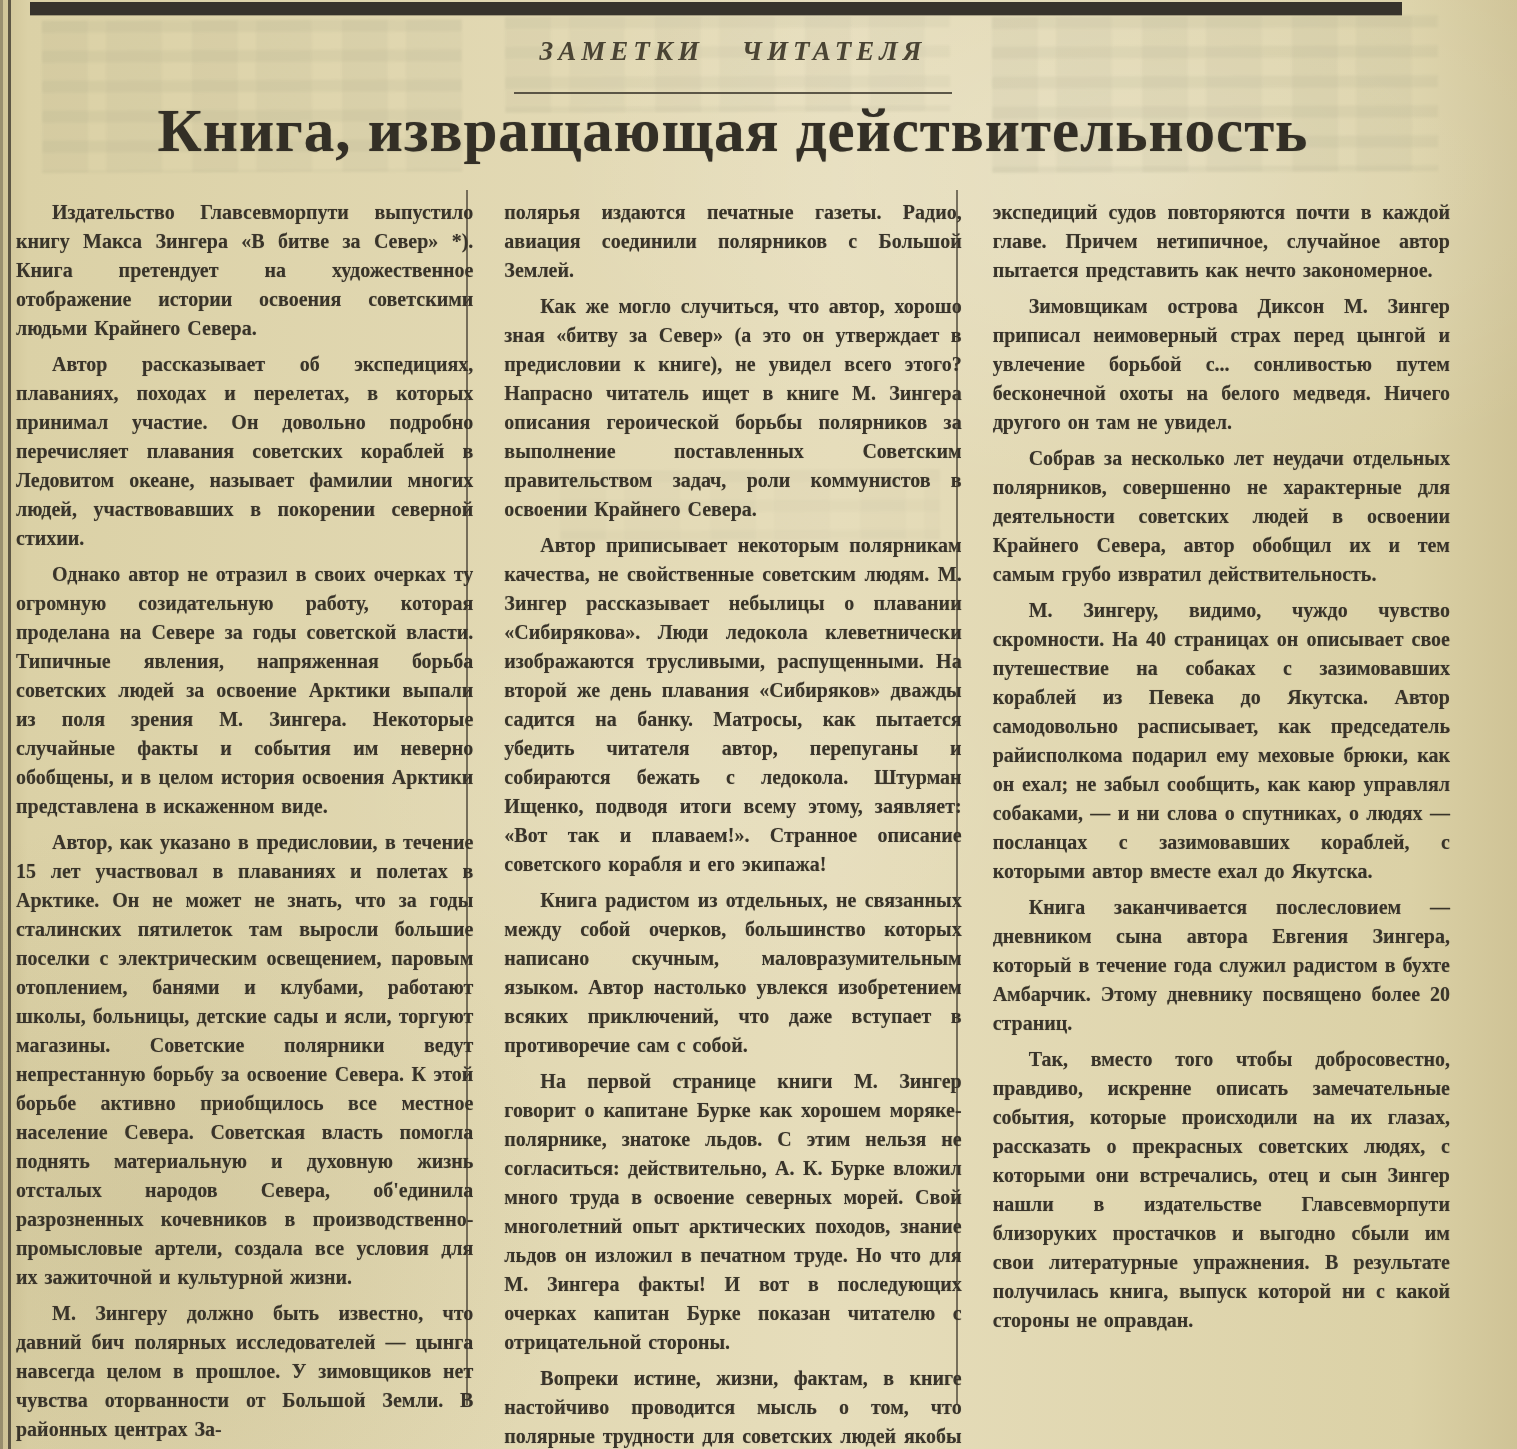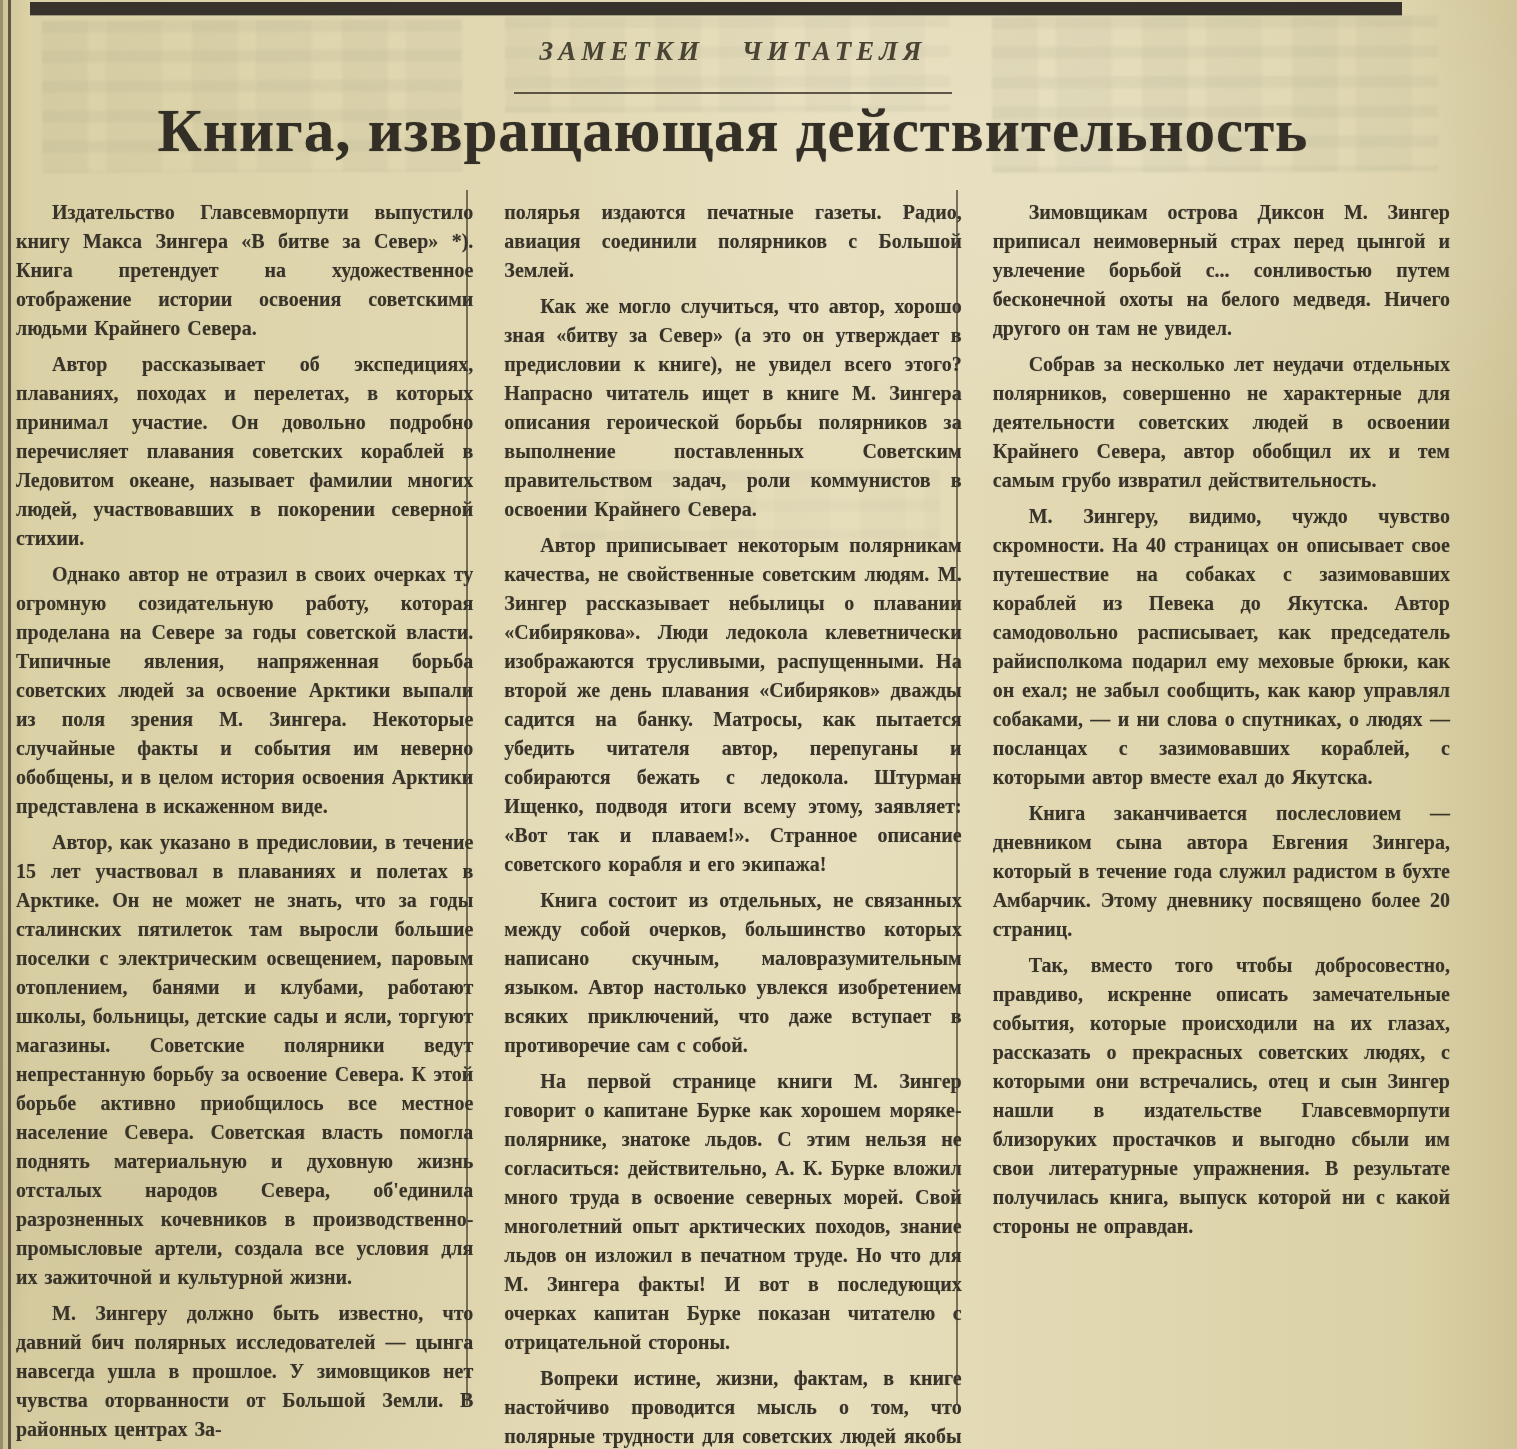--- a/index.html
+++ b/index.html
@@ -94,38 +94,39 @@
   <div class="col-divider d2"></div>
 
   <div class="columns">
 
     <div class="col">
       <div>
           <p class="para">Издательство Главсевморпути выпустило книгу Макса Зингера «В битве за Север» *). Книга претендует на художественное отображение истории освоения советскими людьми Крайнего Севера.</p>
           <p class="para">Автор рассказывает об экспедициях, плаваниях, походах и перелетах, в которых принимал участие. Он довольно подробно перечисляет плавания советских кораблей в Ледовитом океане, называет фамилии многих людей, участвовавших в покорении северной стихии.</p>
           <p class="para">Однако автор не отразил в своих очерках ту огромную созидательную работу, которая проделана на Севере за годы советской власти. Типичные явления, напряженная борьба советских людей за освоение Арктики выпали из поля зрения М. Зингера. Некоторые случайные факты и события им неверно обобщены, и в целом история освоения Арктики представлена в искаженном виде.</p>
           <p class="para">Автор, как указано в предисловии, в течение 15 лет участвовал в плаваниях и полетах в Арктике. Он не может не знать, что за годы сталинских пятилеток там выросли большие поселки с электрическим освещением, паровым отоплением, банями и клубами, работают школы, больницы, детские сады и ясли, торгуют магазины. Советские полярники ведут непрестанную борьбу за освоение Севера. К этой борьбе активно приобщилось все местное население Севера. Советская власть помогла поднять материальную и духовную жизнь отсталых народов Севера, об'единила разрозненных кочевников в производственно-промысловые артели, создала все условия для их зажиточной и культурной жизни.</p>
-          <p class="para">М. Зингеру должно быть известно, что давний бич полярных исследователей — цынга навсегда ушла в прошлое. У зимовщиков нет чувства оторванности от Большой Земли. В районных центрах За-</p>
+          <p class="para">М. Зингеру должно быть известно, что давний бич полярных исследователей — цынга навсегда целом в прошлое. У зимовщиков нет чувства оторванности от Большой Земли. В районных центрах За-</p>
         </div>
 
     </div>
 
     <div class="col">
       <div>
           <p class="para cont">полярья издаются печатные газеты. Радио, авиация соединили полярников с Большой Землей.</p>
           <p class="para">Как же могло случиться, что автор, хорошо зная «битву за Север» (а это он утверждает в предисловии к книге), не увидел всего этого? Напрасно читатель ищет в книге М. Зингера описания героической борьбы полярников за выполнение поставленных Советским правительством задач, роли коммунистов в освоении Крайнего Севера.</p>
           <p class="para">Автор приписывает некоторым полярникам качества, не свойственные советским людям. М. Зингер рассказывает небылицы о плавании «Сибирякова». Люди ледокола клеветнически изображаются трусливыми, распущенными. На второй же день плавания «Сибиряков» дважды садится на банку. Матросы, как пытается убедить читателя автор, перепуганы и собираются бежать с ледокола. Штурман Ищенко, подводя итоги всему этому, заявляет: «Вот так и плаваем!». Странное описание советского корабля и его экипажа!</p>
-          <p class="para">Книга состоит из отдельных, не связанных между собой очерков, большинство которых написано скучным, маловразумительным языком. Автор настолько увлекся изобретением всяких приключений, что даже вступает в противоречие сам с собой.</p>
+          <p class="para">Книга радистом из отдельных, не связанных между собой очерков, большинство которых написано скучным, маловразумительным языком. Автор настолько увлекся изобретением всяких приключений, что даже вступает в противоречие сам с собой.</p>
           <p class="para">На первой странице книги М. Зингер говорит о капитане Бурке как хорошем моряке-полярнике, знатоке льдов. С этим нельзя не согласиться: действительно, А. К. Бурке вложил много труда в освоение северных морей. Свой многолетний опыт арктических походов, знание льдов он изложил в печатном труде. Но что для М. Зингера факты! И вот в последующих очерках капитан Бурке показан читателю с отрицательной стороны.</p>
           <p class="para">Вопреки истине, жизни, фактам, в книге настойчиво проводится мысль о том, что полярные трудности для советских людей якобы непреодолимы. Описания поломок материальной части, плохого снаряжения</p>
         </div>
     </div>
 
     <div class="col">
       <div>
+          <p class="para cont">экспедиций судов повторяются почти в каждой главе. Причем нетипичное, случайное автор пытается представить как нечто закономерное.</p>
           <p class="para">Зимовщикам острова Диксон М. Зингер приписал неимоверный страх перед цынгой и увлечение борьбой с... сонливостью путем бесконечной охоты на белого медведя. Ничего другого он там не увидел.</p>
           <p class="para">Собрав за несколько лет неудачи отдельных полярников, совершенно не характерные для деятельности советских людей в освоении Крайнего Севера, автор обобщил их и тем самым грубо извратил действительность.</p>
           <p class="para">М. Зингеру, видимо, чуждо чувство скромности. На 40 страницах он описывает свое путешествие на собаках с зазимовавших кораблей из Певека до Якутска. Автор самодовольно расписывает, как председатель райисполкома подарил ему меховые брюки, как он ехал; не забыл сообщить, как каюр управлял собаками, — и ни слова о спутниках, о людях — посланцах с зазимовавших кораблей, с которыми автор вместе ехал до Якутска.</p>
           <p class="para">Книга заканчивается послесловием — дневником сына автора Евгения Зингера, который в течение года служил радистом в бухте Амбарчик. Этому дневнику посвящено более 20 страниц.</p>
           <p class="para">Так, вместо того чтобы добросовестно, правдиво, искренне описать замечательные события, которые происходили на их глазах, рассказать о прекрасных советских людях, с которыми они встречались, отец и сын Зингер нашли в издательстве Главсевморпути близоруких простачков и выгодно сбыли им свои литературные упражнения. В результате получилась книга, выпуск которой ни с какой стороны не оправдан.</p>
         </div>
 
     </div>
 
   </div>

